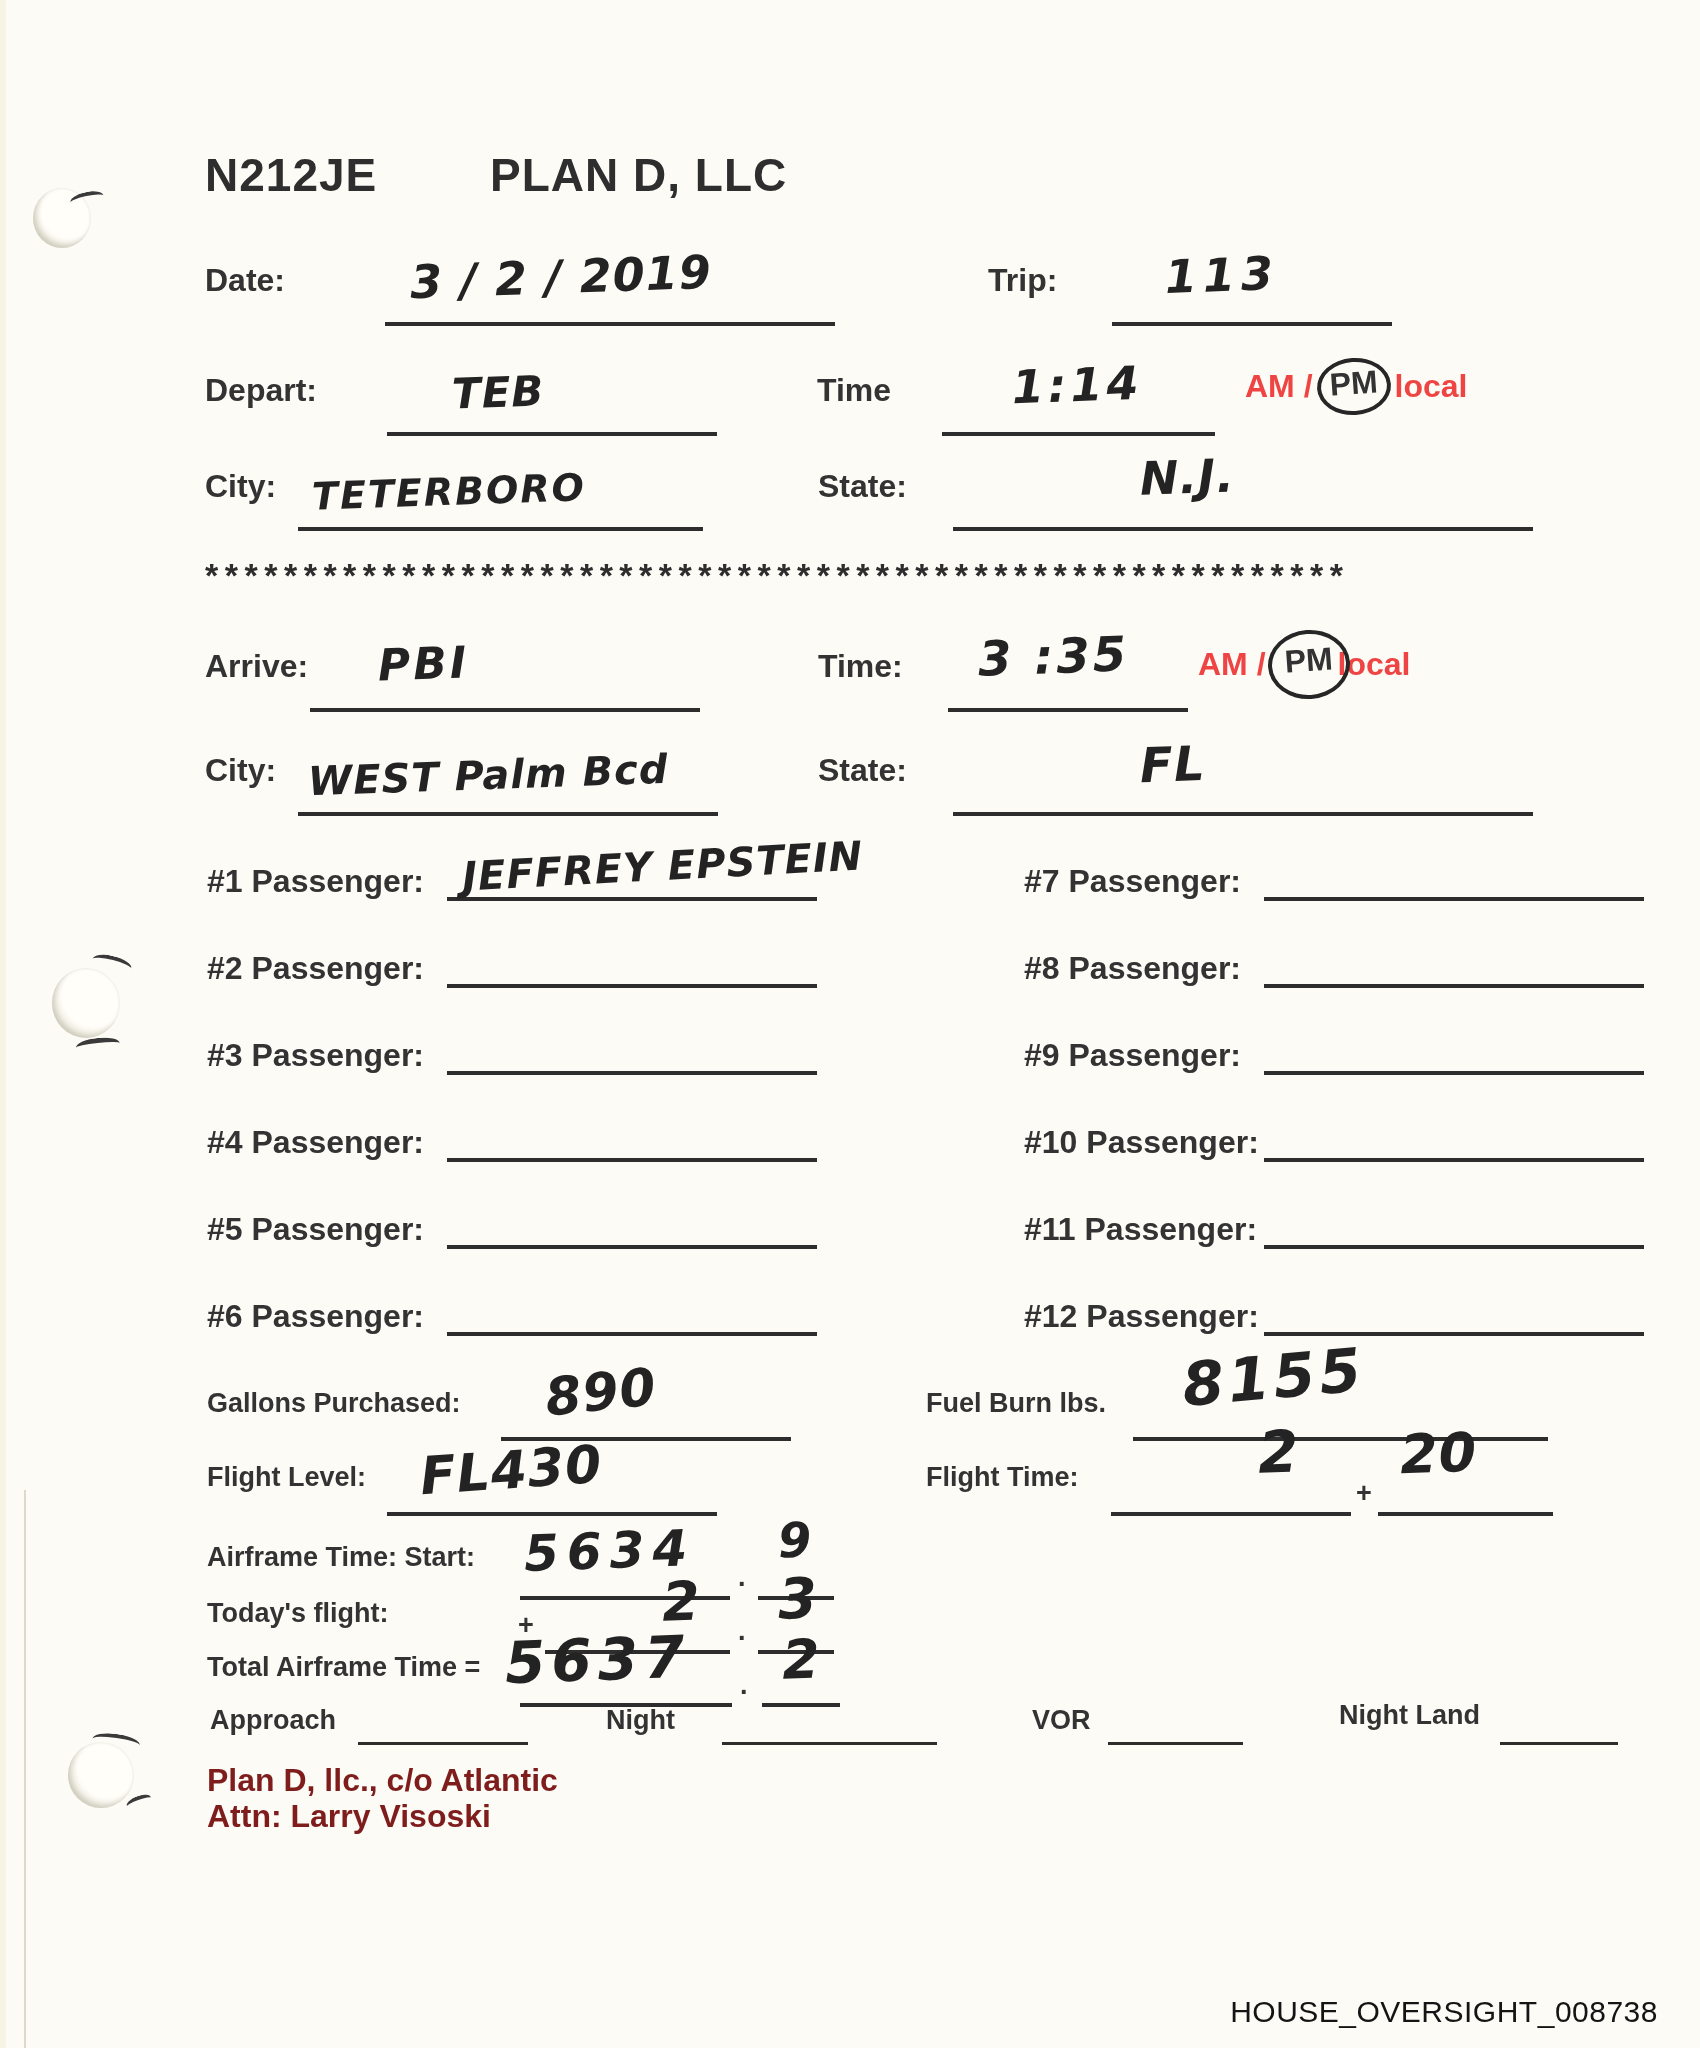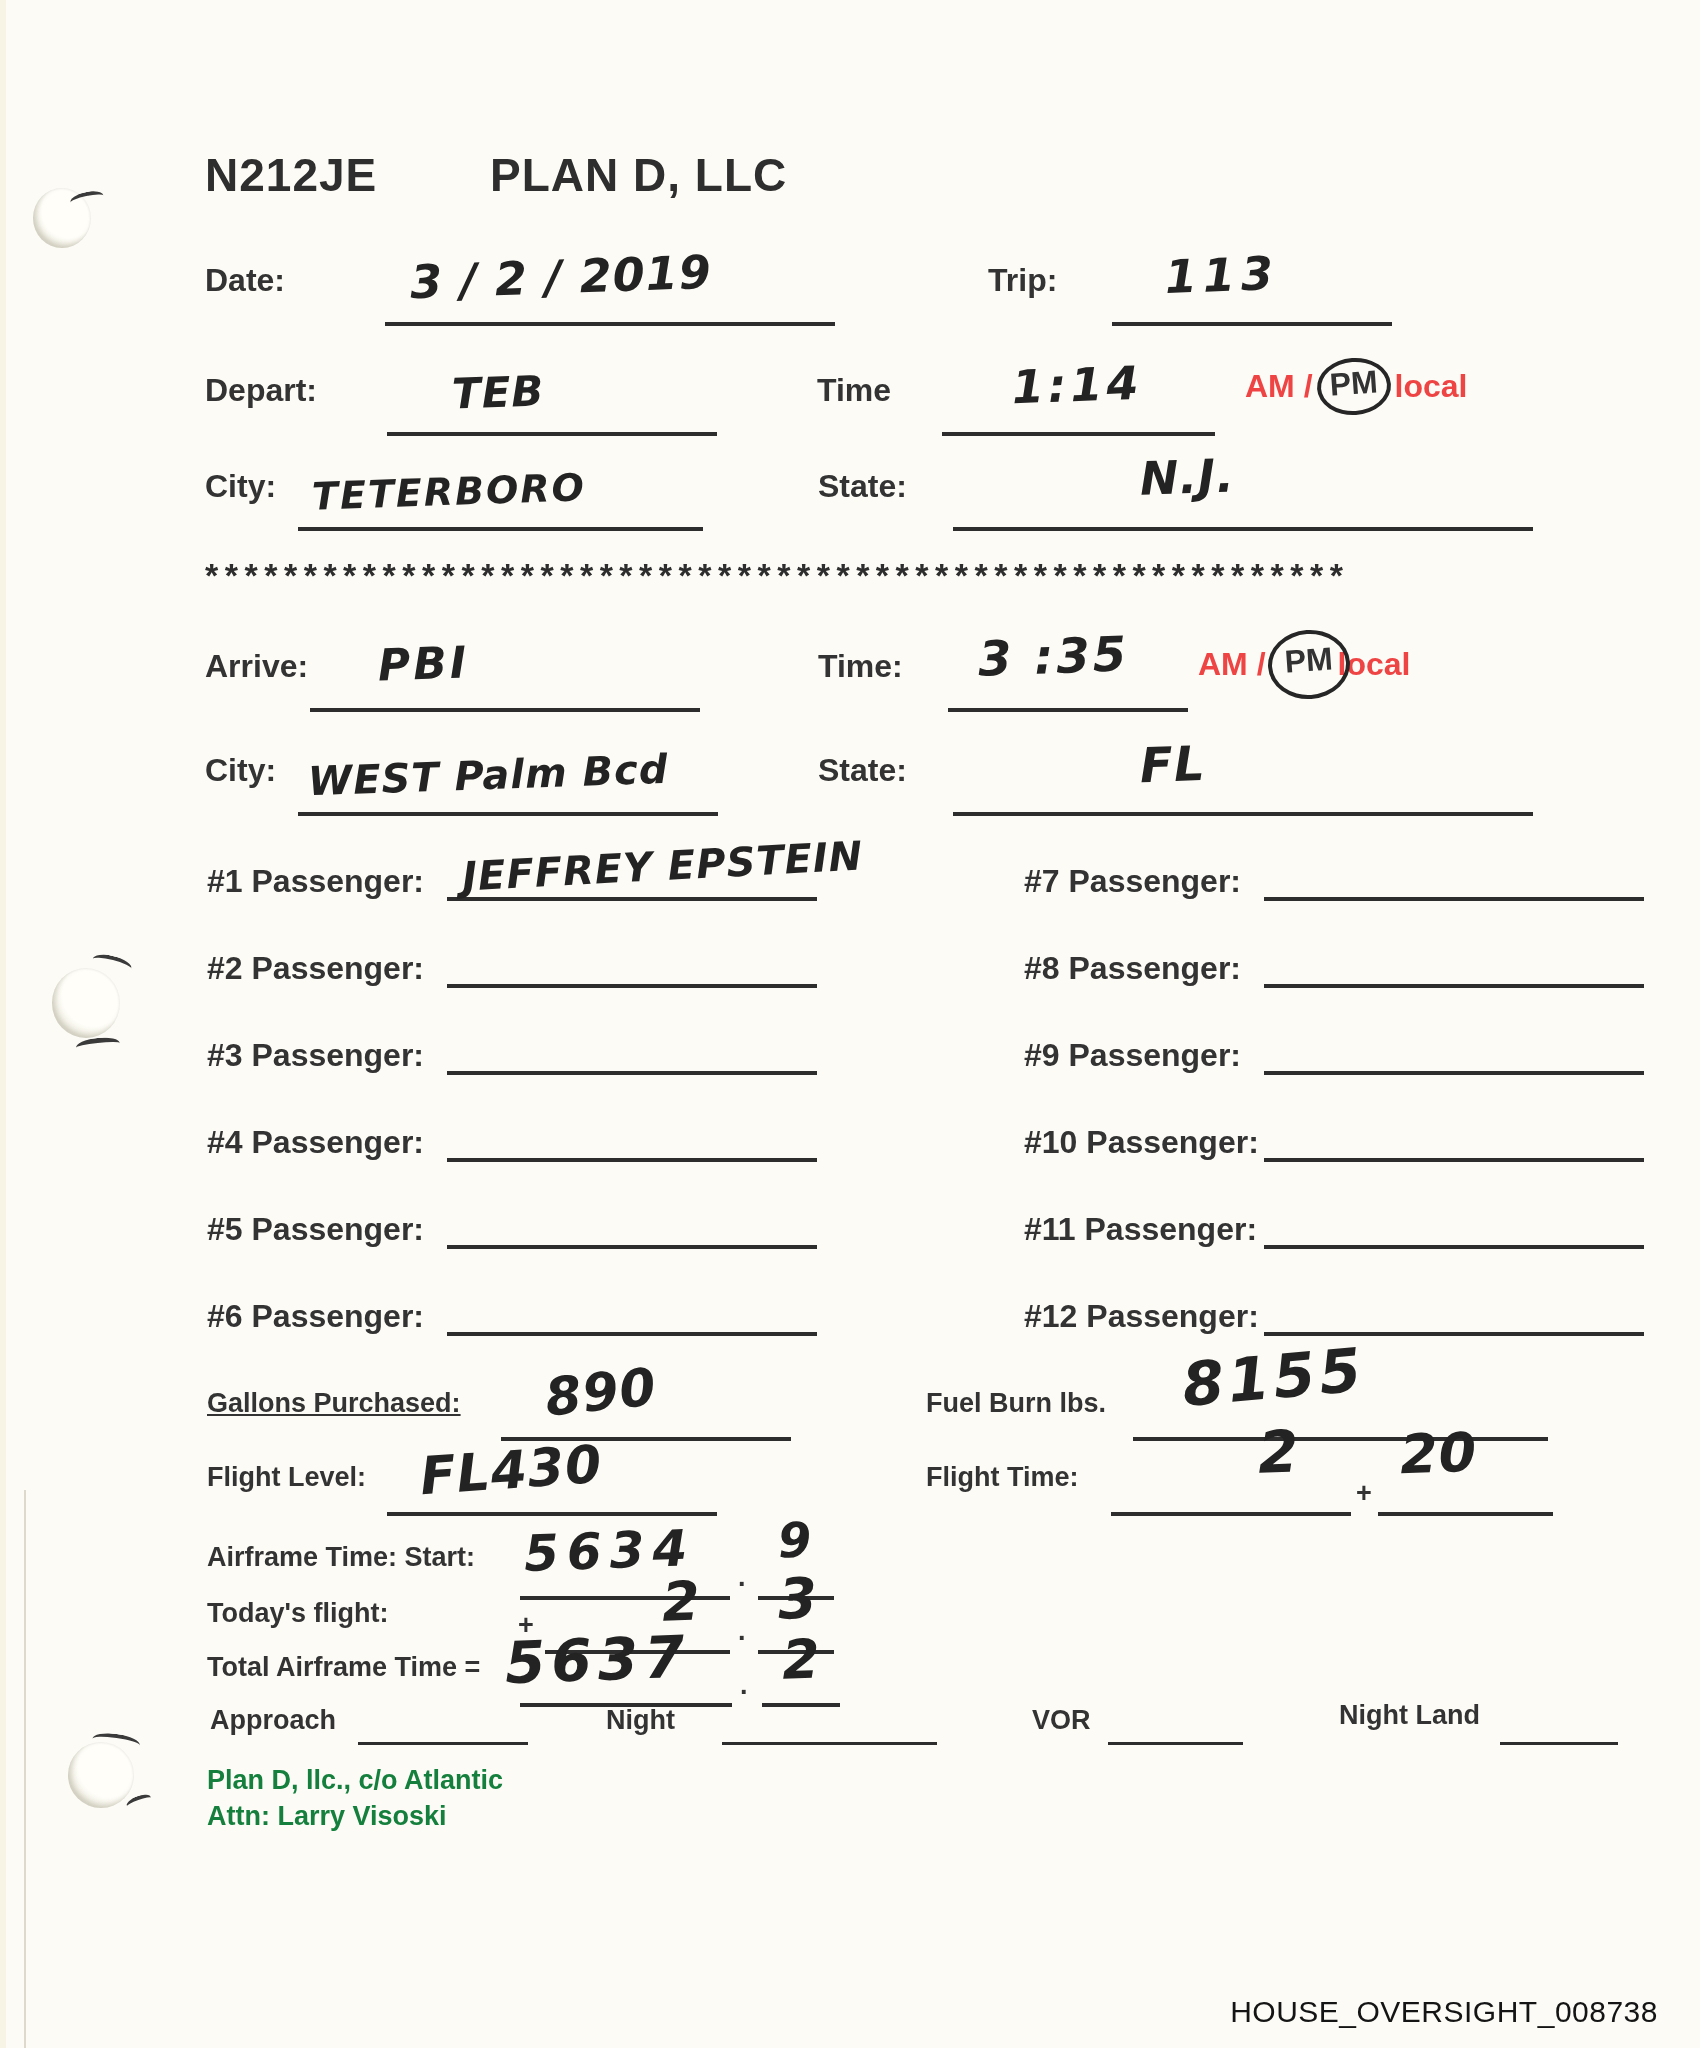--- a/index.html
+++ b/index.html
@@ -27,21 +27,21 @@
     padding:3px 9px 9px 9px; margin:-10px -4px; transform:rotate(-4deg);
   }
   .pm-circle.big { padding:8px 13px 16px 13px; margin:-14px -20px -14px -6px; z-index:2; }
   .hole {
     position:absolute; border-radius:50%;
     background:radial-gradient(circle at 62% 38%, #fffef9 0 52%, #eeece0 72%, #faf9f2 100%);
     box-shadow: inset 3px -3px 5px rgba(140,135,115,0.30), inset -1px 1px 2px rgba(0,0,0,0.05);
   }
   .mark { position:absolute; border-top:4px solid #3a3a3a; border-radius:60%; background:transparent; }
   .edge { position:absolute; background:rgba(185,178,155,0.45); }
-  .footer-line { font-size:27px; font-weight:700; color:#15803d; line-height:36px; white-space:nowrap; }
+  .footer-line { font-size:32px; font-weight:700; color:#7f1d1d; line-height:36px; white-space:nowrap; }
   .bates { position:absolute; font-size:30px; font-weight:400; color:#141414; letter-spacing:0.5px; white-space:nowrap; }
 </style>
 </head>
 <body>
 
 <div class="page">
 
   <div class="edge" style="left:0;top:0;width:6px;height:2048px;background:rgba(243,238,218,0.6);"></div>
   <div class="edge" style="left:24px;top:1490px;width:2px;height:558px;"></div>
   <div class="hole" style="left:33px;top:188px;width:58px;height:60px;"></div>
@@ -144,21 +144,21 @@
   <div class="hw" style="left:1280px;top:1104px;font-size:40px;"></div>
 
   <div class="lbl" style="left:1024px;top:1211px;">#11 Passenger:</div>
   <div class="ul" style="left:1264px;top:1245px;width:380px;"></div>
   <div class="hw" style="left:1280px;top:1191px;font-size:40px;"></div>
 
   <div class="lbl" style="left:1024px;top:1298px;">#12 Passenger:</div>
   <div class="ul" style="left:1264px;top:1332px;width:380px;"></div>
   <div class="hw" style="left:1280px;top:1278px;font-size:40px;"></div>
 
-  <div class="lbl-sm" style="left:207px;top:1388px;text-decoration:underline;">Gallons Purchased:</div>
+  <div class="lbl-sm" style="left:207px;top:1388px;">Gallons Purchased:</div>
   <div class="ul" style="left:501px;top:1437px;width:290px;"></div>
   <div class="hw" style="left:545px;top:1362px;font-size:52px;transform:rotate(-6deg);">890</div>
 
   <div class="lbl-sm" style="left:926px;top:1388px;">Fuel Burn lbs.</div>
   <div class="ul" style="left:1133px;top:1437px;width:415px;"></div>
   <div class="hw" style="left:1182px;top:1342px;font-size:60px;transform:rotate(-5deg);letter-spacing:4px;">8155</div>
 
   <div class="lbl-sm" style="left:207px;top:1462px;">Flight Level:</div>
   <div class="ul" style="left:387px;top:1512px;width:330px;"></div>
   <div class="hw" style="left:420px;top:1440px;font-size:52px;transform:rotate(-4deg);">FL430</div>

